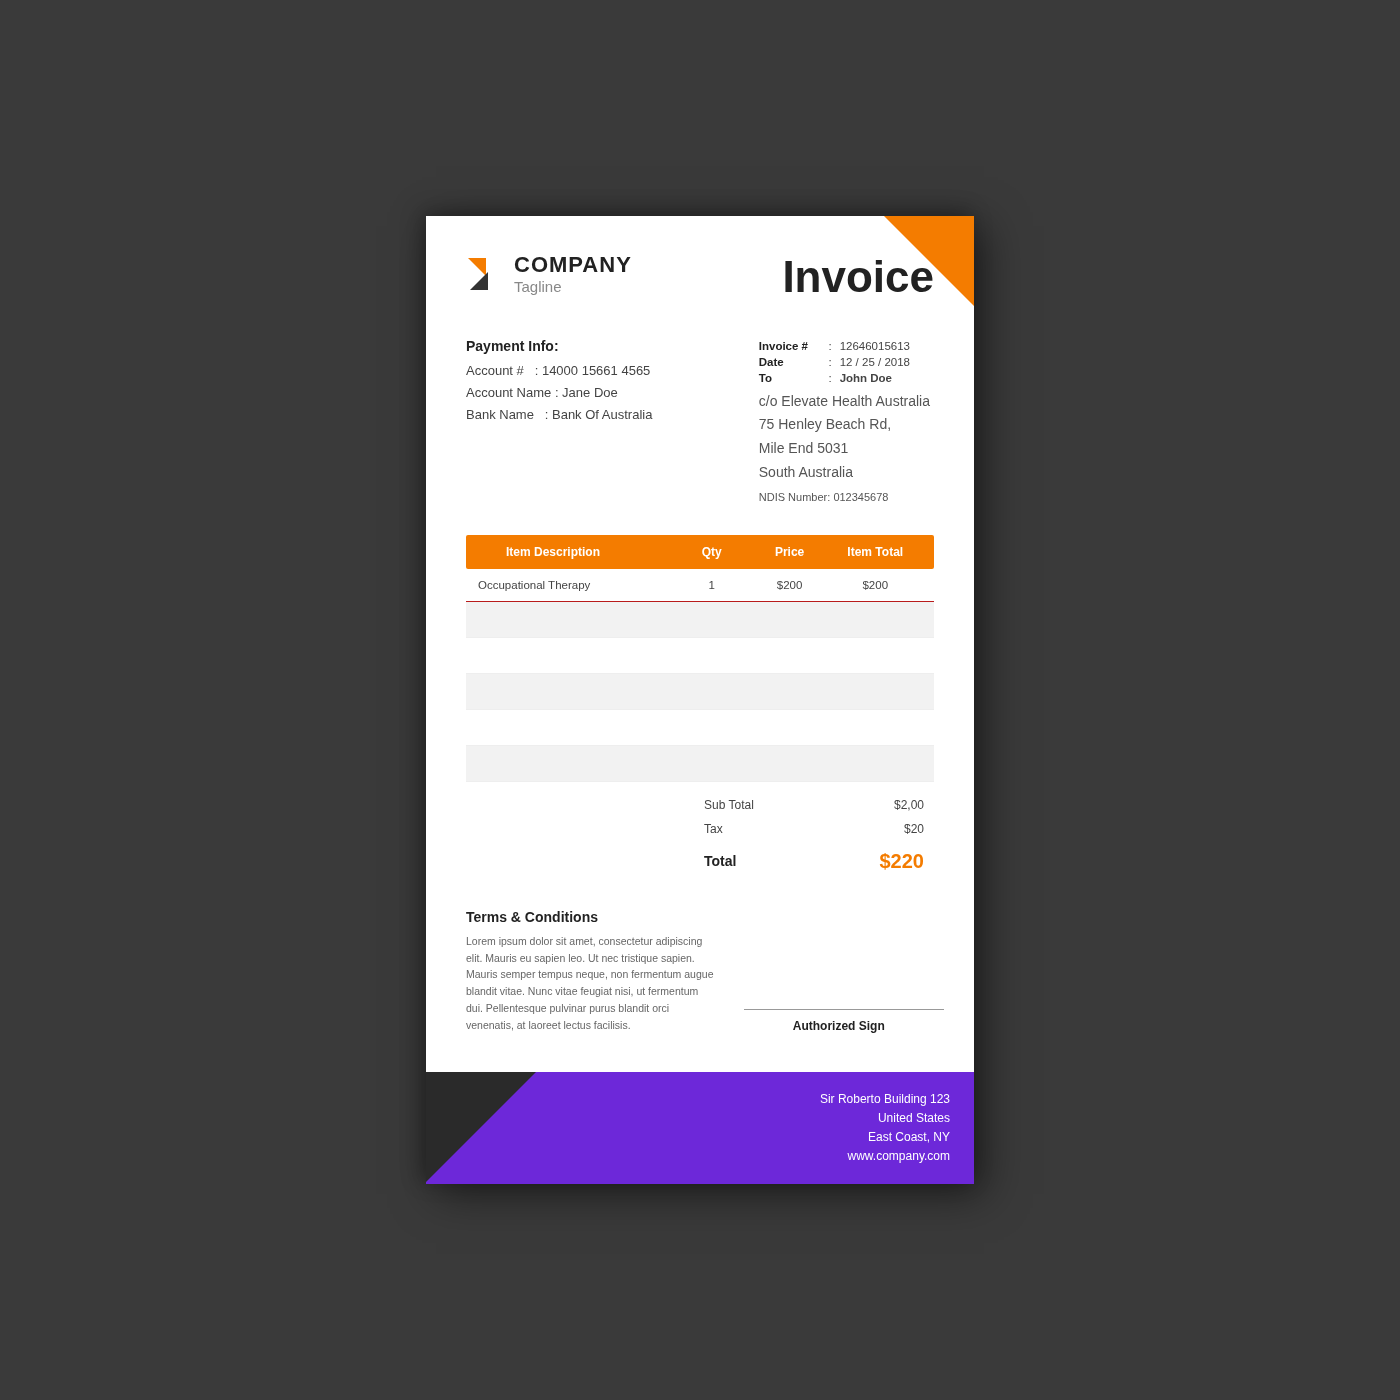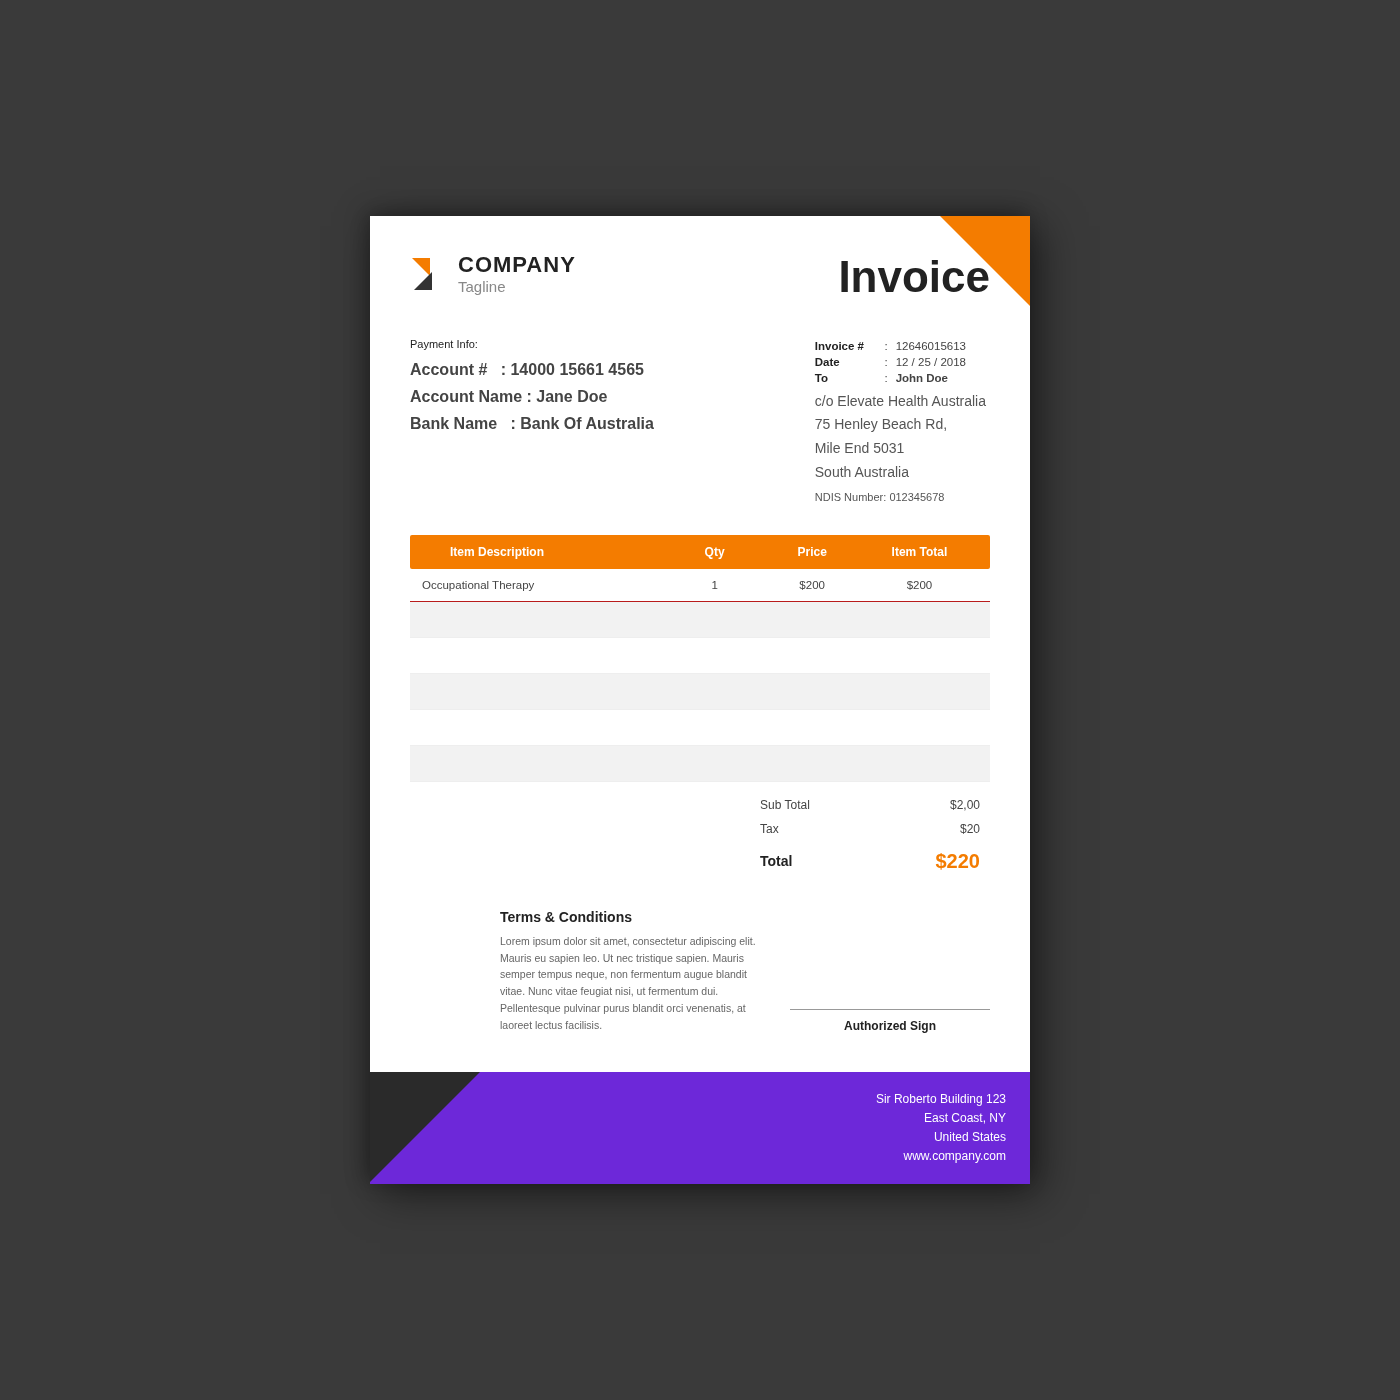--- a/index.html
+++ b/index.html
@@ -8,21 +8,21 @@
       height: 1400px;
       background: #3a3a3a;
       display: flex;
       align-items: center;
       justify-content: center;
       font-family: Arial, sans-serif;
       overflow: hidden;
     }
     .page-wrapper {
       position: relative;
-      width: 660px;
+      width: 548px;
       min-height: 900px;
       background: #fff;
       box-shadow: 10px 10px 40px rgba(0,0,0,0.5), -4px -4px 20px rgba(0,0,0,0.3);
     }
     
     .corner-triangle-top {
       position: absolute;
       top: 0;
       right: 0;
       width: 0;
@@ -88,30 +88,29 @@
       font-weight: 700;
       color: #222;
     }
     
     .info-section {
       display: flex;
       justify-content: space-between;
       padding: 16px 40px 20px 40px;
     }
     .payment-info h4 {
-      font-size: 11px;
-      font-weight: 400;
+      font-size: 14px;
+      font-weight: 700;
       color: #222;
       margin-bottom: 6px;
     }
     .payment-info p {
-      font-size: 16px;
+      font-size: 13px;
       color: #444;
       line-height: 1.7;
-      font-weight: bold;
     }
     .invoice-meta {
       text-align: left;
     }
     .invoice-meta table {
       border-collapse: collapse;
     }
     .invoice-meta td {
       font-size: 11.5px;
       color: #444;
@@ -350,18 +349,18 @@
     <div class="auth-sign">
       <div class="auth-sign-line"></div>
       <span class="auth-sign-label">Authorized Sign</span>
     </div>
   </div>
 
   <div class="footer" style="margin-top: 28px;">
     <div class="footer-dark-triangle"></div>
     <div class="footer-text">
       <div>Sir Roberto Building 123</div>
+      <div>United States</div>
       <div>East Coast, NY</div>
-      <div>United States</div>
       <div>www.company.com</div>
     </div>
   </div>
 </div>
 
 </body></html>

